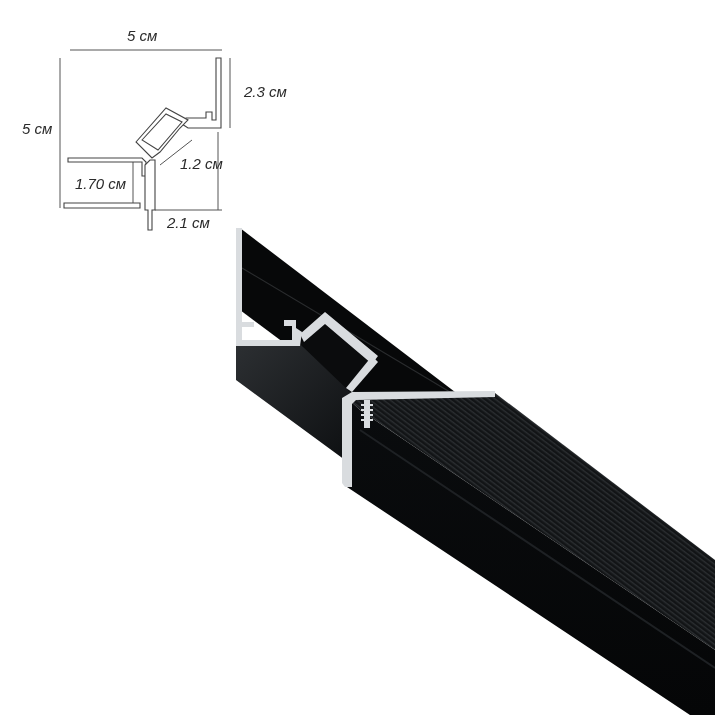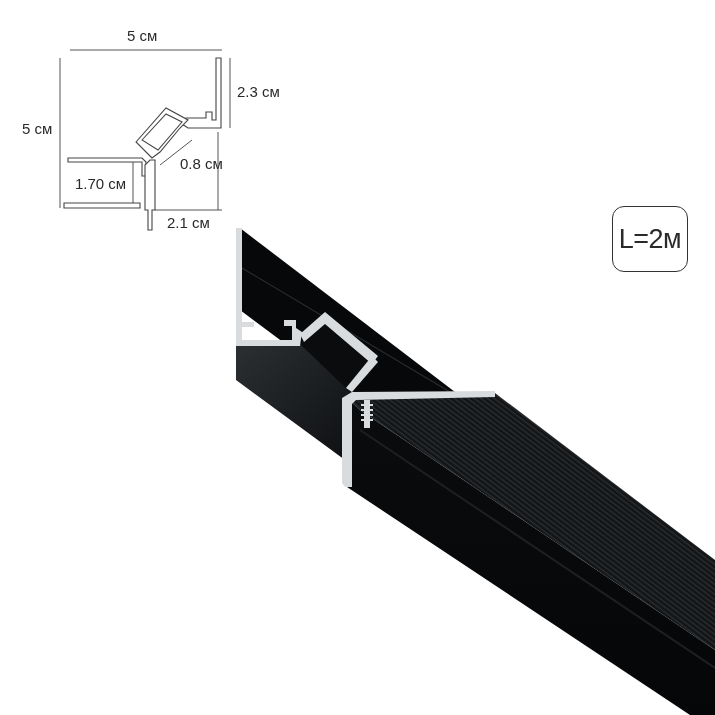--- a/index.html
+++ b/index.html
@@ -1,19 +1,19 @@
 <!DOCTYPE html>
 <html><head>
   <meta charset="utf-8">
   <style>
     html, body { margin: 0; padding: 0; background: #ffffff; }
     body { width: 715px; height: 715px; position: relative; overflow: hidden;
            font-family: "Liberation Sans", "DejaVu Sans", sans-serif; }
     .stage { position: absolute; left: 0; top: 0; width: 715px; height: 715px; }
-    .dim-label { position: absolute; font-size: 15px; color: #2a2a2a; white-space: nowrap; line-height: 1; }
+    .dim-label { position: absolute; font-size: 15px; color: #2a2a2a; white-space: nowrap; line-height: 1; font-style: italic; }
     .length-badge { position: absolute; left: 612px; top: 206px; width: 76px; height: 66px;
                     border: 1.6px solid #333; border-radius: 12px; box-sizing: border-box;
                     display: flex; align-items: center; justify-content: center;
                     font-size: 27px; color: #2a2a2a; letter-spacing: -0.5px; }
     svg { position: absolute; left: 0; top: 0; }
   </style>
 </head>
 <body>
 
 <div class="stage">
@@ -44,26 +44,25 @@
       <path d="M68,158 L142,158 L146,162 L146,176 L142,176 L142,162 L68,162 Z"></path>
 
       <path d="M64,203 L140,203 L140,208 L64,208 Z"></path>
 
       <path d="M150,160 L155,160 L155,210 L152,210 L152,230 L148,230 L148,210 L145,210 L145,165 Z"></path>
     </g>
   </svg>
 
   <span class="dim-label" style="left:127px; top:28px;">5 см</span>
   <span class="dim-label" style="left:22px; top:121px;">5 см</span>
-  <span class="dim-label" style="left:237px; top:84px;">2.3 см</span>
-  <span class="dim-label" style="left:180px; top:156px;">0.8 см</span>
+  <span class="dim-label" style="left:244px; top:84px;">2.3 см</span>
+  <span class="dim-label" style="left:180px; top:156px;">1.2 см</span>
   <span class="dim-label" style="left:75px; top:176px;">1.70 см</span>
   <span class="dim-label" style="left:167px; top:215px;text-align:right;">2.1 см</span>
 
-  <div class="length-badge">L=2м</div>
 
   <svg width="715" height="715" viewBox="0 0 715 715">
     <defs>
       <pattern id="ribs" patternUnits="userSpaceOnUse" width="4" height="4" patternTransform="rotate(37)">
         <rect width="4" height="4" fill="#121416"></rect>
         <rect width="4" height="1.4" fill="#2b2e31"></rect>
       </pattern>
       <linearGradient id="sideGrad" x1="0" y1="0" x2="1" y2="1">
         <stop offset="0" stop-color="#2c2f32"></stop>
         <stop offset="1" stop-color="#0d0f11"></stop>

